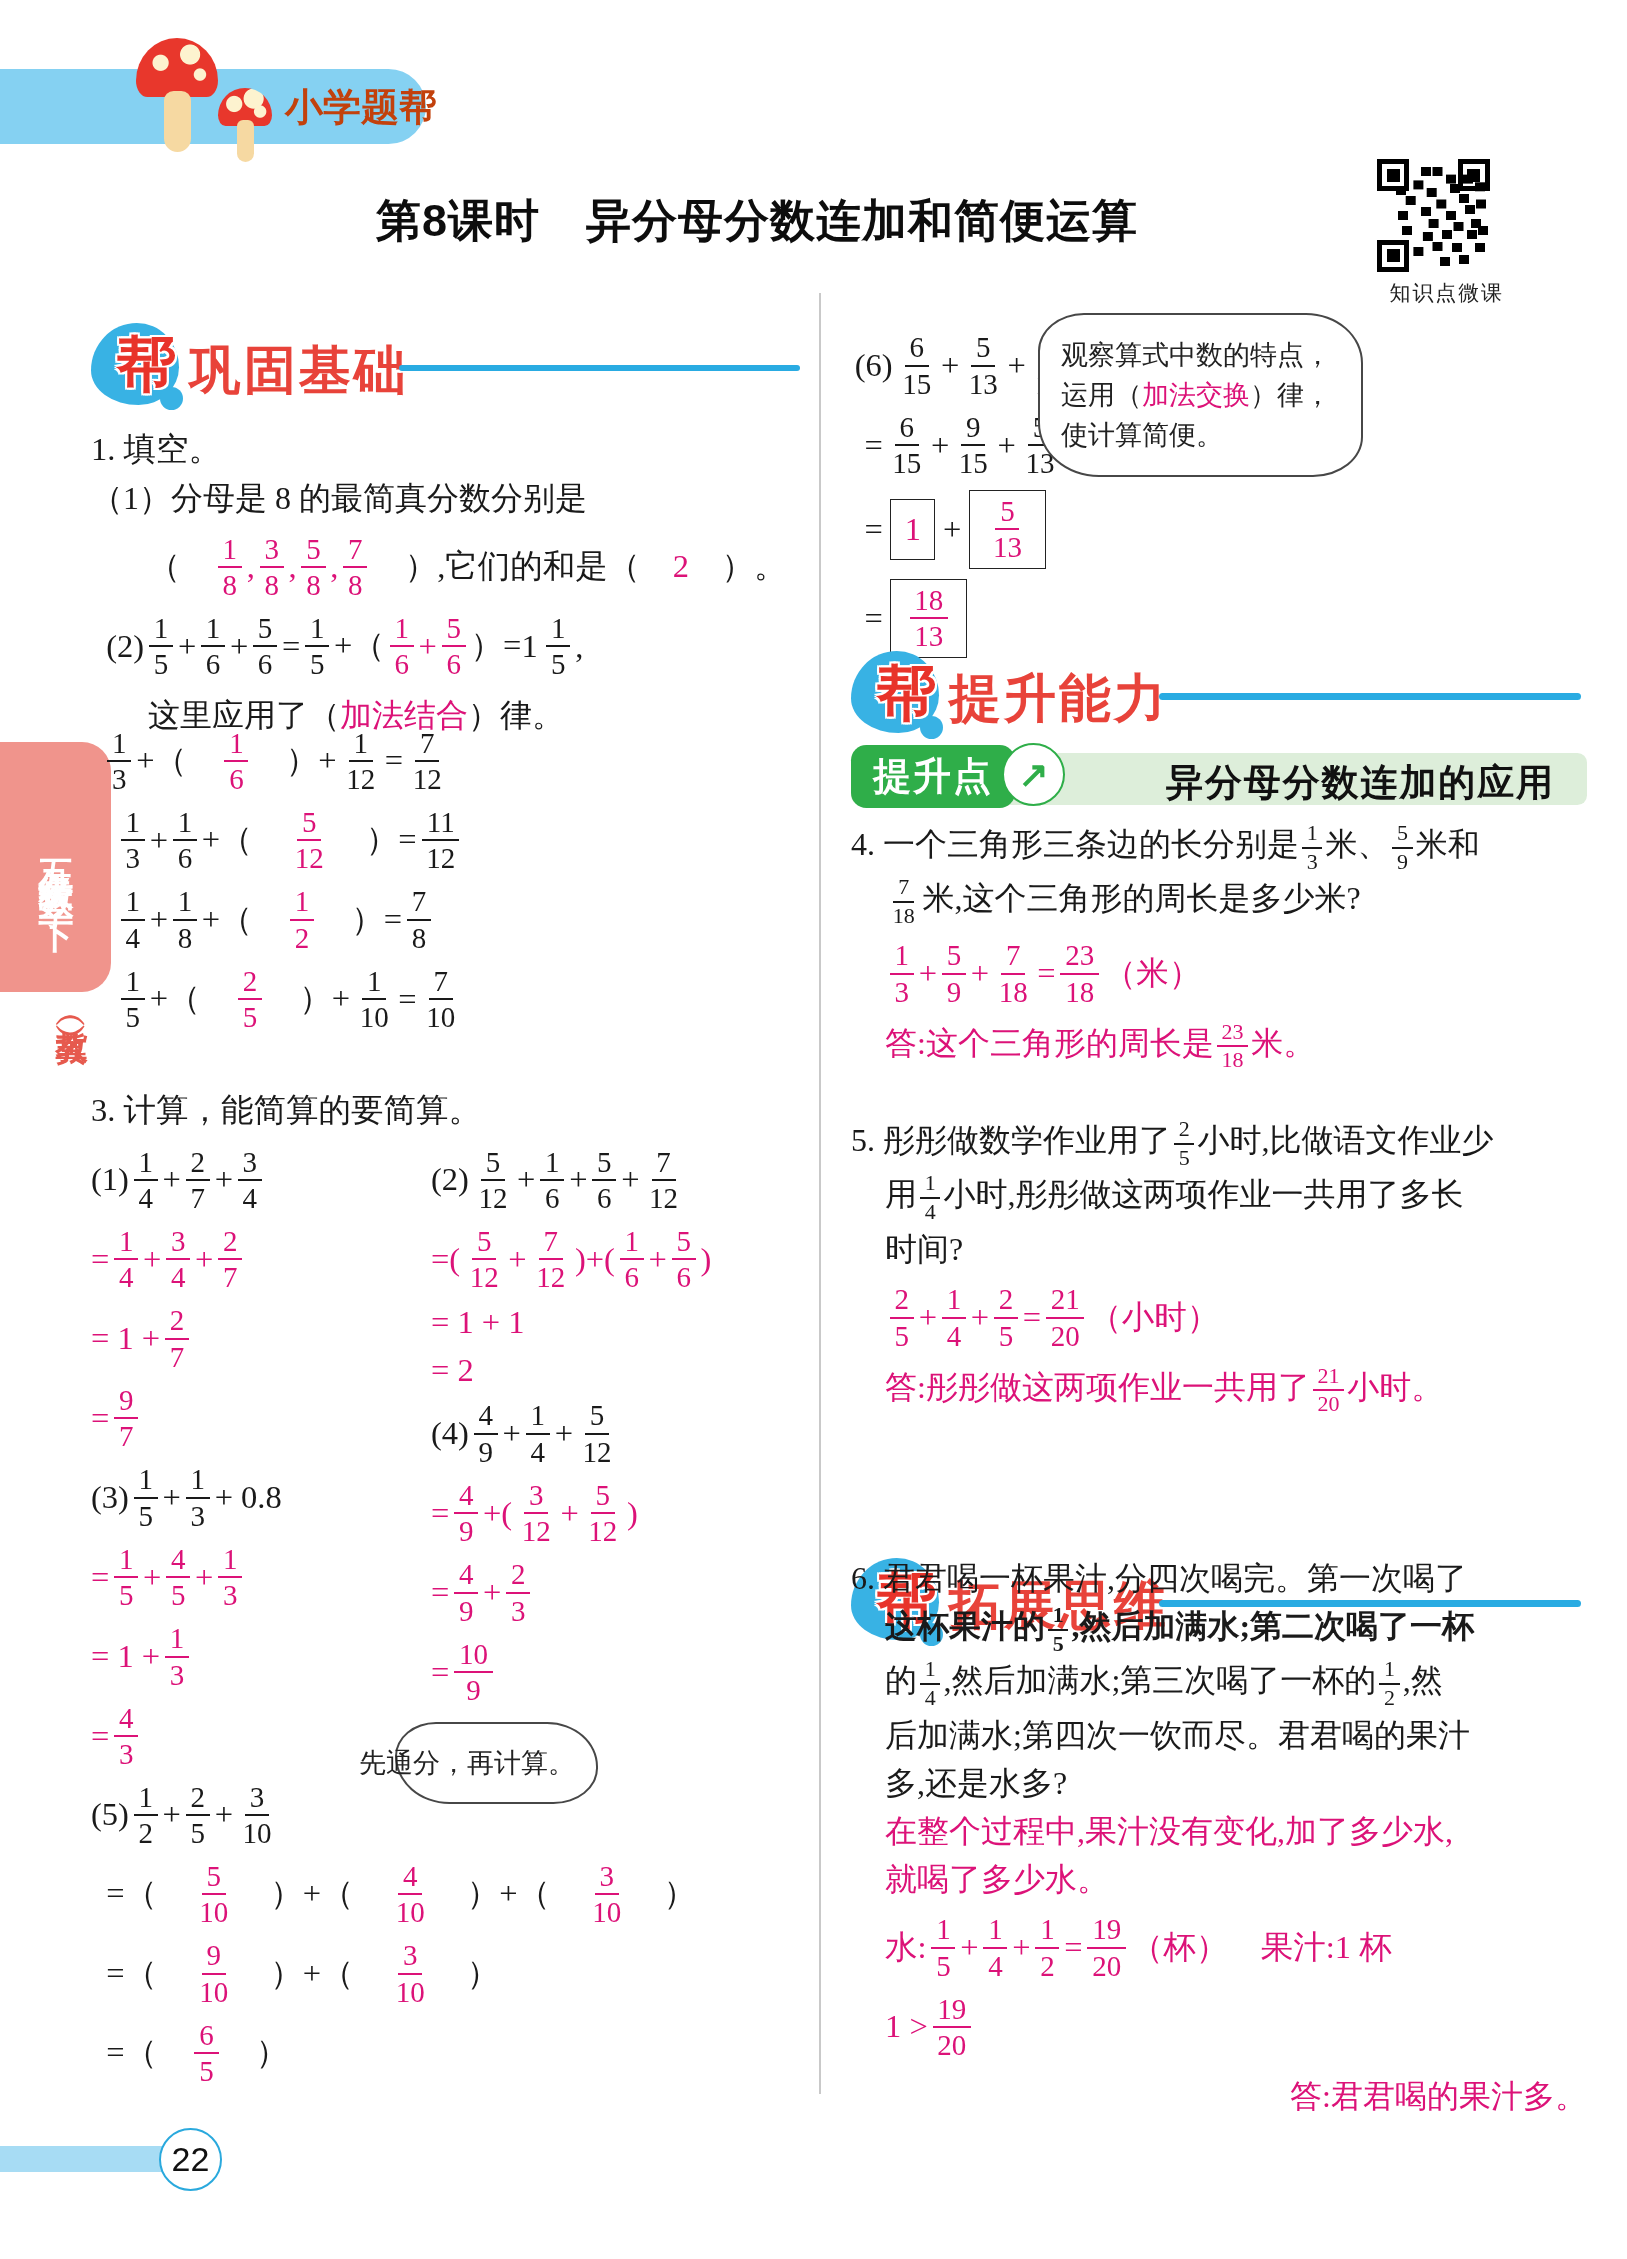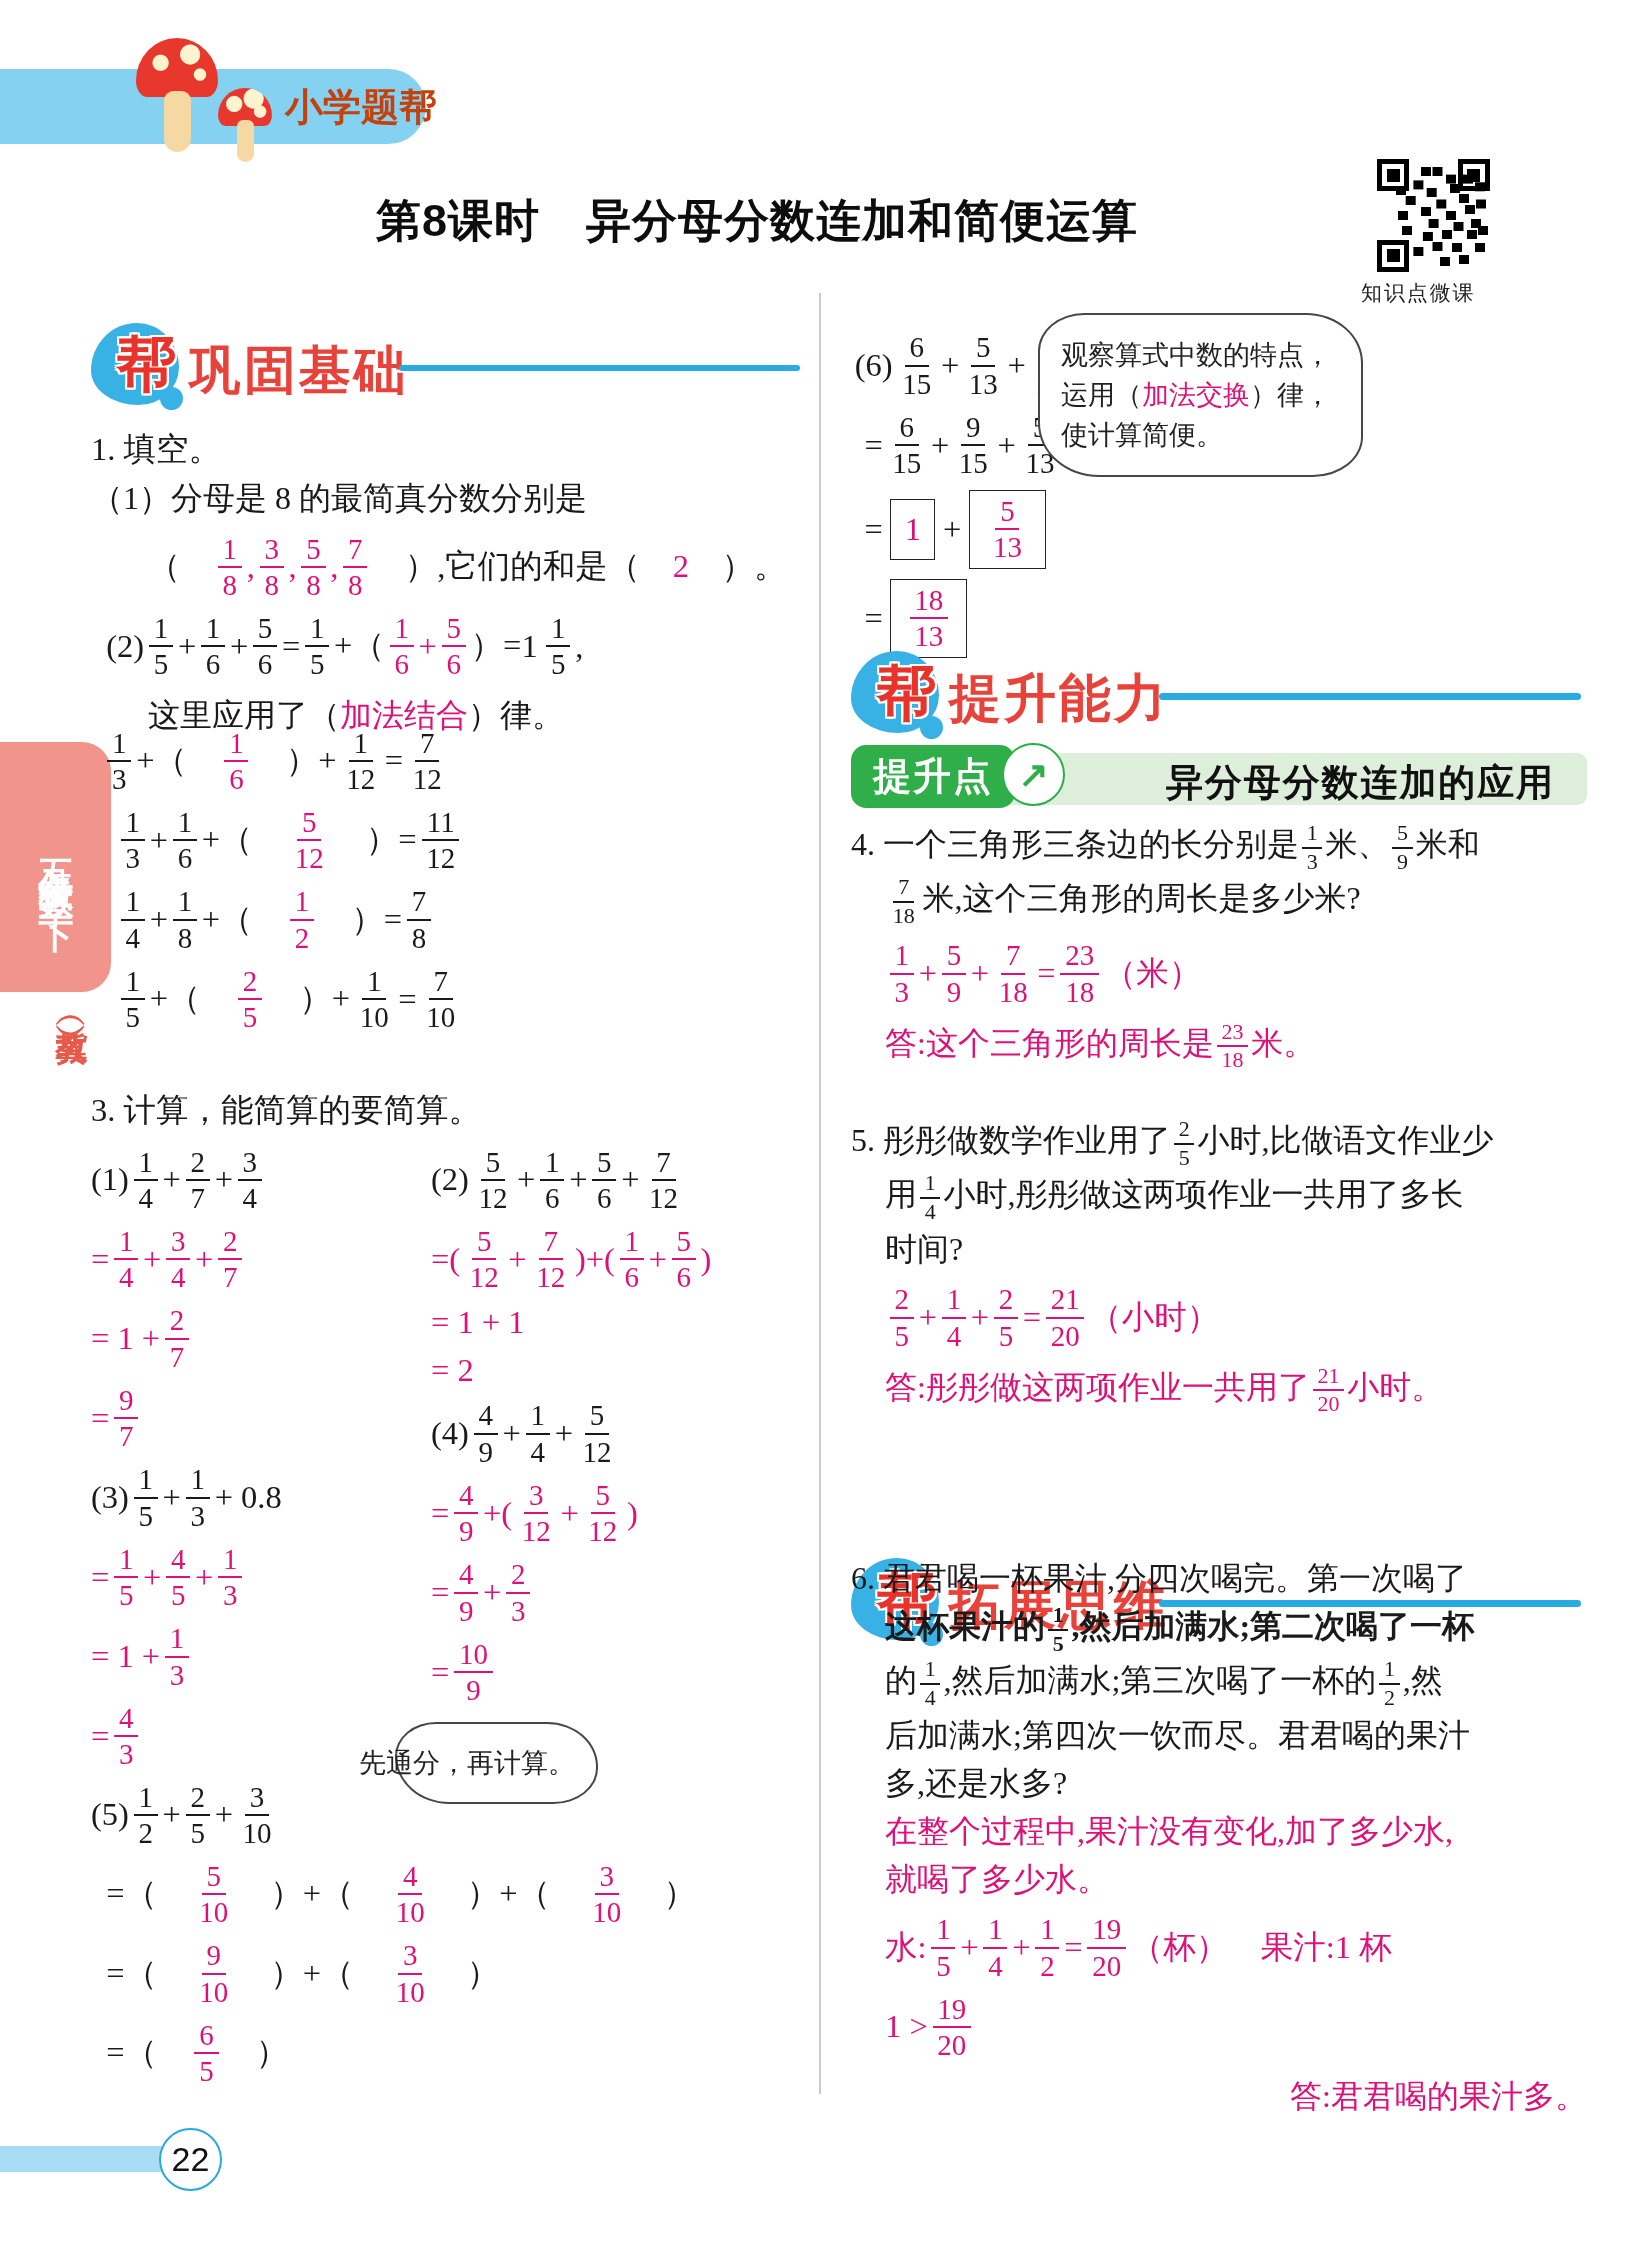--- a/index.html
+++ b/index.html
@@ -33,21 +33,21 @@
   #qr-code{position:absolute;left:1375px;top:157px;width:117px;height:117px;background:#fff;}
   .qf{position:absolute;width:32.5px;height:32.5px;border:5.7px solid #000;box-sizing:border-box;}
   .qf::after{content:'';position:absolute;inset:4.8px;background:#000;}
   #qf1{left:1.9px;top:1.9px;} #qf2{right:1.9px;top:1.9px;} #qf3{left:1.9px;bottom:1.9px;}
   #qr-noise{position:absolute;left:46px;top:9.6px;width:9.6px;height:9.6px;background:#000;box-shadow:
      11.5px 0 #000,25px 7.6px #000,-7.6px 13.4px #000,5.7px 21px #000,29px 17px #000,42px 7.6px #000,
      38px 27px #000,15.3px 32.5px #000,0 40px #000,25px 44px #000,44px 38px #000,54px 15.3px #000,
      -15.3px 29px #000,-23px 44px #000,7.6px 52px #000,32.5px 55px #000,50px 52px #000,-19px 59px #000,
      1.9px 65px #000,21px 63px #000,55px 32.5px #000,46px 63px #000,11.5px 75px #000,31px 76px #000,
      -7.6px 80px #000,54px 76px #000,38px 88px #000,19px 90px #000,57px 59px #000,-25px 19px #000;}
-  #qr-caption{position:absolute;left:1361px;top:279px;width:143px;text-align:left;
+  #qr-caption{position:absolute;left:1361px;top:279px;width:143px;text-align:right;
         font-size:21px;color:#222;letter-spacing:1.9px;font-family:Liberation Serif, serif;}
 
   
   #side-tab{position:absolute;left:0;top:742px;width:111px;height:250px;background:#f0948c;
         border-radius:0 29px 29px 0;display:flex;align-items:center;justify-content:center;}
   #side-tab span{writing-mode:vertical-rl;font-family:"Liberation Sans",sans-serif;font-weight:bold;
         font-size:35px;color:#fff;letter-spacing:8.6px;}
   #side-edition{position:absolute;left:50px;top:1006px;writing-mode:vertical-rl;
         font-family:"Liberation Sans",sans-serif;font-weight:bold;font-size:32px;color:#e65a4e;}
 

